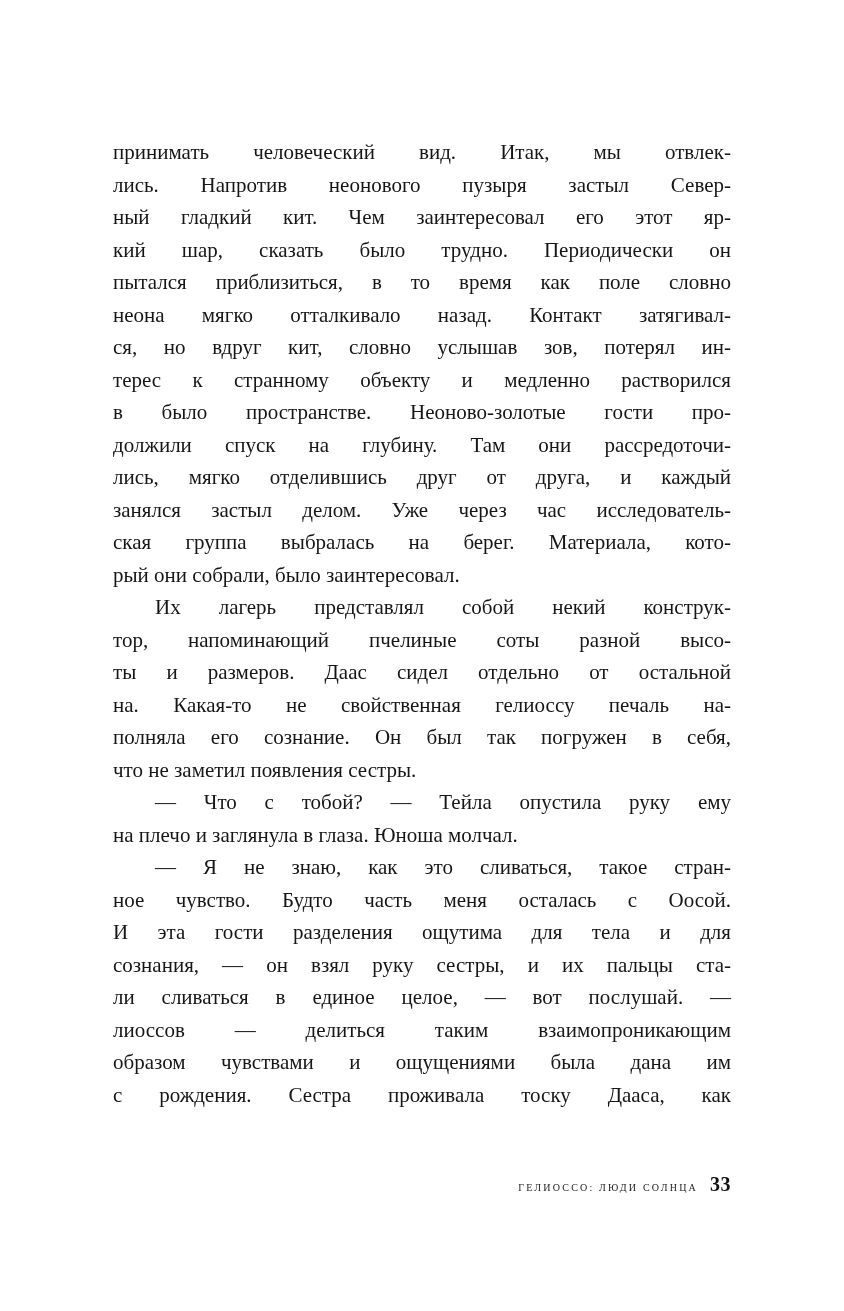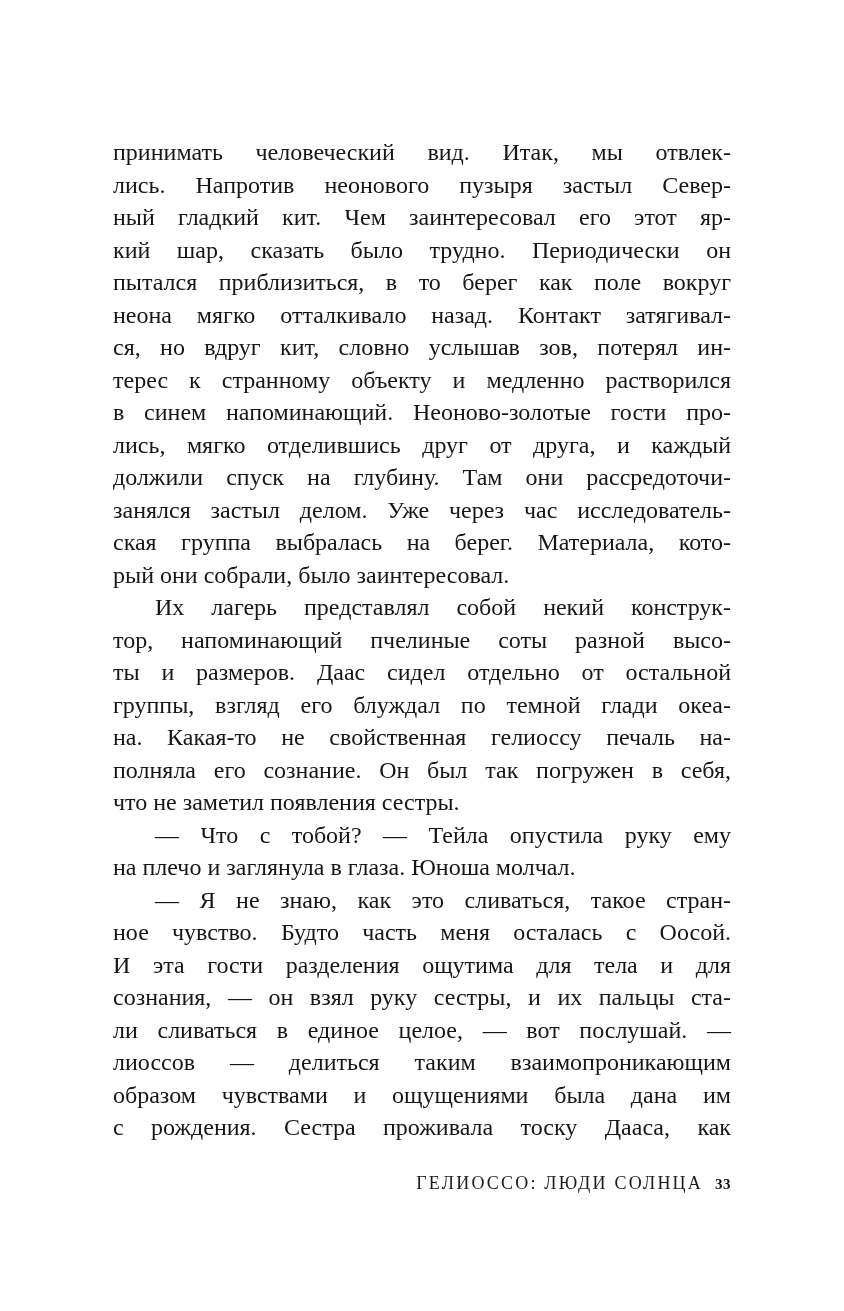--- a/index.html
+++ b/index.html
@@ -20,21 +20,21 @@
     position: absolute;
     left: 113px;
     top: 136px;
     width: 618px;
   }
   .para {
     margin: 0;
     padding: 0;
   }
   .line {
-    font-size: 24px;
+    font-size: 21px;
     line-height: 32.5px;
     text-align: justify;
     text-align-last: justify;
     white-space: normal;
     word-spacing: normal;
   }
   .line.unjust {
     text-align-last: left;
   }
   .para.indent .line:first-child {
@@ -42,60 +42,59 @@
   }
   .footer {
     position: absolute;
     left: 113px;
     top: 1173px;
     width: 618px;
     text-align: right;
     white-space: nowrap;
   }
   .running-title {
-    font-size: 18px;
+    font-size: 10px;
     letter-spacing: 2.2px;
     color: #1c1c1c;
     vertical-align: baseline;
   }
   .page-number {
-    font-size: 15px;
+    font-size: 20px;
     font-weight: bold;
     margin-left: 12px;
     letter-spacing: 0.5px;
     color: #111111;
     vertical-align: baseline;
   }
 </style>
 </head>
 <body>
 
 <div class="page">
   <div class="text-block">
       <div class="para">
         <div class="line">принимать человеческий вид. Итак, мы отвлек-</div>
         <div class="line">лись. Напротив неонового пузыря застыл Север-</div>
         <div class="line">ный гладкий кит. Чем заинтересовал его этот яр-</div>
         <div class="line">кий шар, сказать было трудно. Периодически он</div>
-        <div class="line">пытался приблизиться, в то берег как поле вокруг</div>
+        <div class="line">пытался приблизиться, в то время как поле словно</div>
         <div class="line">неона мягко отталкивало назад. Контакт затягивал-</div>
         <div class="line">ся, но вдруг кит, словно услышав зов, потерял ин-</div>
         <div class="line">терес к странному объекту и медленно растворился</div>
-        <div class="line">в синем напоминающий. Неоново-золотые гости про-</div>
+        <div class="line">в было пространстве. Неоново-золотые гости про-</div>
+        <div class="line">должили спуск на глубину. Там они рассредоточи-</div>
         <div class="line">лись, мягко отделившись друг от друга, и каждый</div>
-        <div class="line">должили спуск на глубину. Там они рассредоточи-</div>
         <div class="line">занялся застыл делом. Уже через час исследователь-</div>
         <div class="line">ская группа выбралась на берег. Материала, кото-</div>
         <div class="line unjust">рый они собрали, было заинтересовал.</div>
       </div>
       <div class="para indent">
         <div class="line">Их лагерь представлял собой некий конструк-</div>
         <div class="line">тор, напоминающий пчелиные соты разной высо-</div>
         <div class="line">ты и размеров. Даас сидел отдельно от остальной</div>
-        <div class="line">группы, взгляд его блуждал по темной глади океа-</div>
         <div class="line">на. Какая-то не свойственная гелиоссу печаль на-</div>
         <div class="line">полняла его сознание. Он был так погружен в себя,</div>
         <div class="line unjust">что не заметил появления сестры.</div>
       </div>
       <div class="para indent">
         <div class="line">— Что с тобой? — Тейла опустила руку ему</div>
         <div class="line unjust">на плечо и заглянула в глаза. Юноша молчал.</div>
       </div>
       <div class="para indent">
         <div class="line">— Я не знаю, как это сливаться, такое стран-</div>

